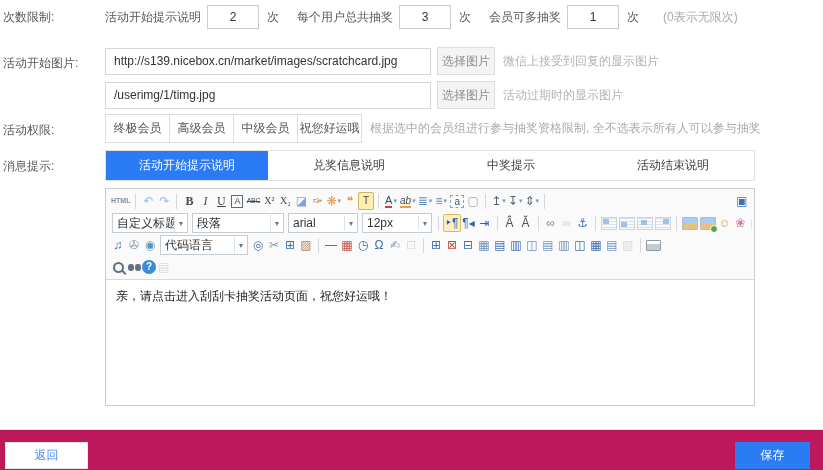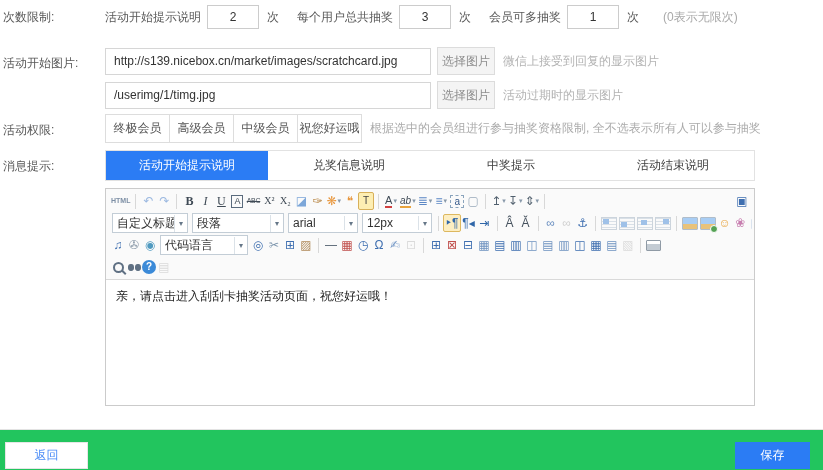--- a/index.html
+++ b/index.html
@@ -70,21 +70,21 @@
   .mag::after { content:''; position:absolute; right:1px; bottom:1px; width:2px; height:5px; background:#5f7083; transform:rotate(-45deg); }
   .bino::before { content:''; display:block; width:6px; height:7px; border-radius:45%; background:#5f7083; box-shadow:7px 0 0 #5f7083; margin-right:7px; }
   .helpq { background:#3b8ad8; border-radius:50%; min-width:14px; width:14px; height:14px; }
   .helpq .g { font-size:10px; font-weight:bold; line-height:14px; }
   .tb-combo { display:inline-flex; align-items:center; height:20px; border:1px solid #c3cdd6; background:#fff; margin:0 2px; cursor:pointer; flex:none; }
   .tb-combo .cv { padding:0 4px; font-size:12px; color:#333; white-space:nowrap; overflow:hidden; border-right:1px solid #dbe2e8; }
   .tb-combo .ca { width:12px; text-align:center; color:#667788; font-size:8px; }
   .edit-area { height:129px; padding:8px 10px; font-size:12px; color:#222; cursor:text; overflow:hidden; }
 
   
-  .footer { position:absolute; left:0; top:429px; width:823px; height:41px; background:#22c55e; border-top:1px solid #e3e3e3; }
+  .footer { position:absolute; left:0; top:429px; width:823px; height:41px; background:#be185d; border-top:1px solid #e3e3e3; }
   .back-btn { position:absolute; left:5px; top:12px; width:83px; height:27px; background:#fff; border:1px solid #e6e6e6; color:#4a8cf7; font-size:12px; font-family:inherit; cursor:pointer; }
   .save-btn { position:absolute; left:735px; top:12px; width:75px; height:27px; background:#2b7cf4; border:1px solid #2b7cf4; color:#fff; font-size:12px; font-family:inherit; cursor:pointer; }
 </style>
 </head>
 <body>
 
 <div class="page">
 
   <div class="flabel" style="top:9px">次数限制:</div>
   <div class="flabel" style="top:55px">活动开始图片:</div>

